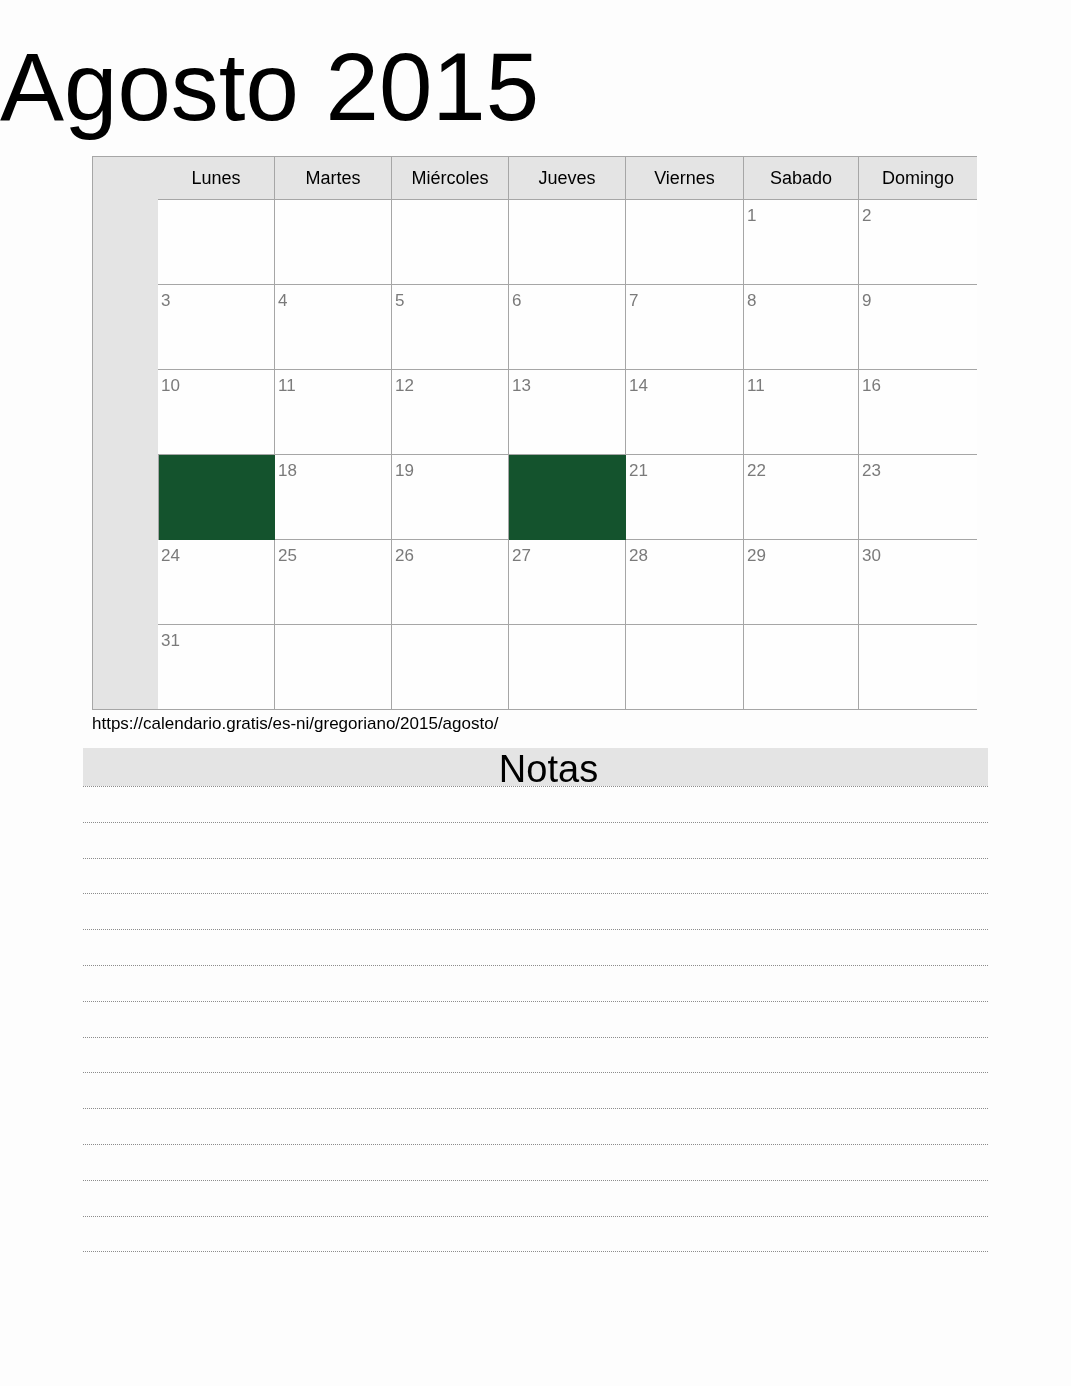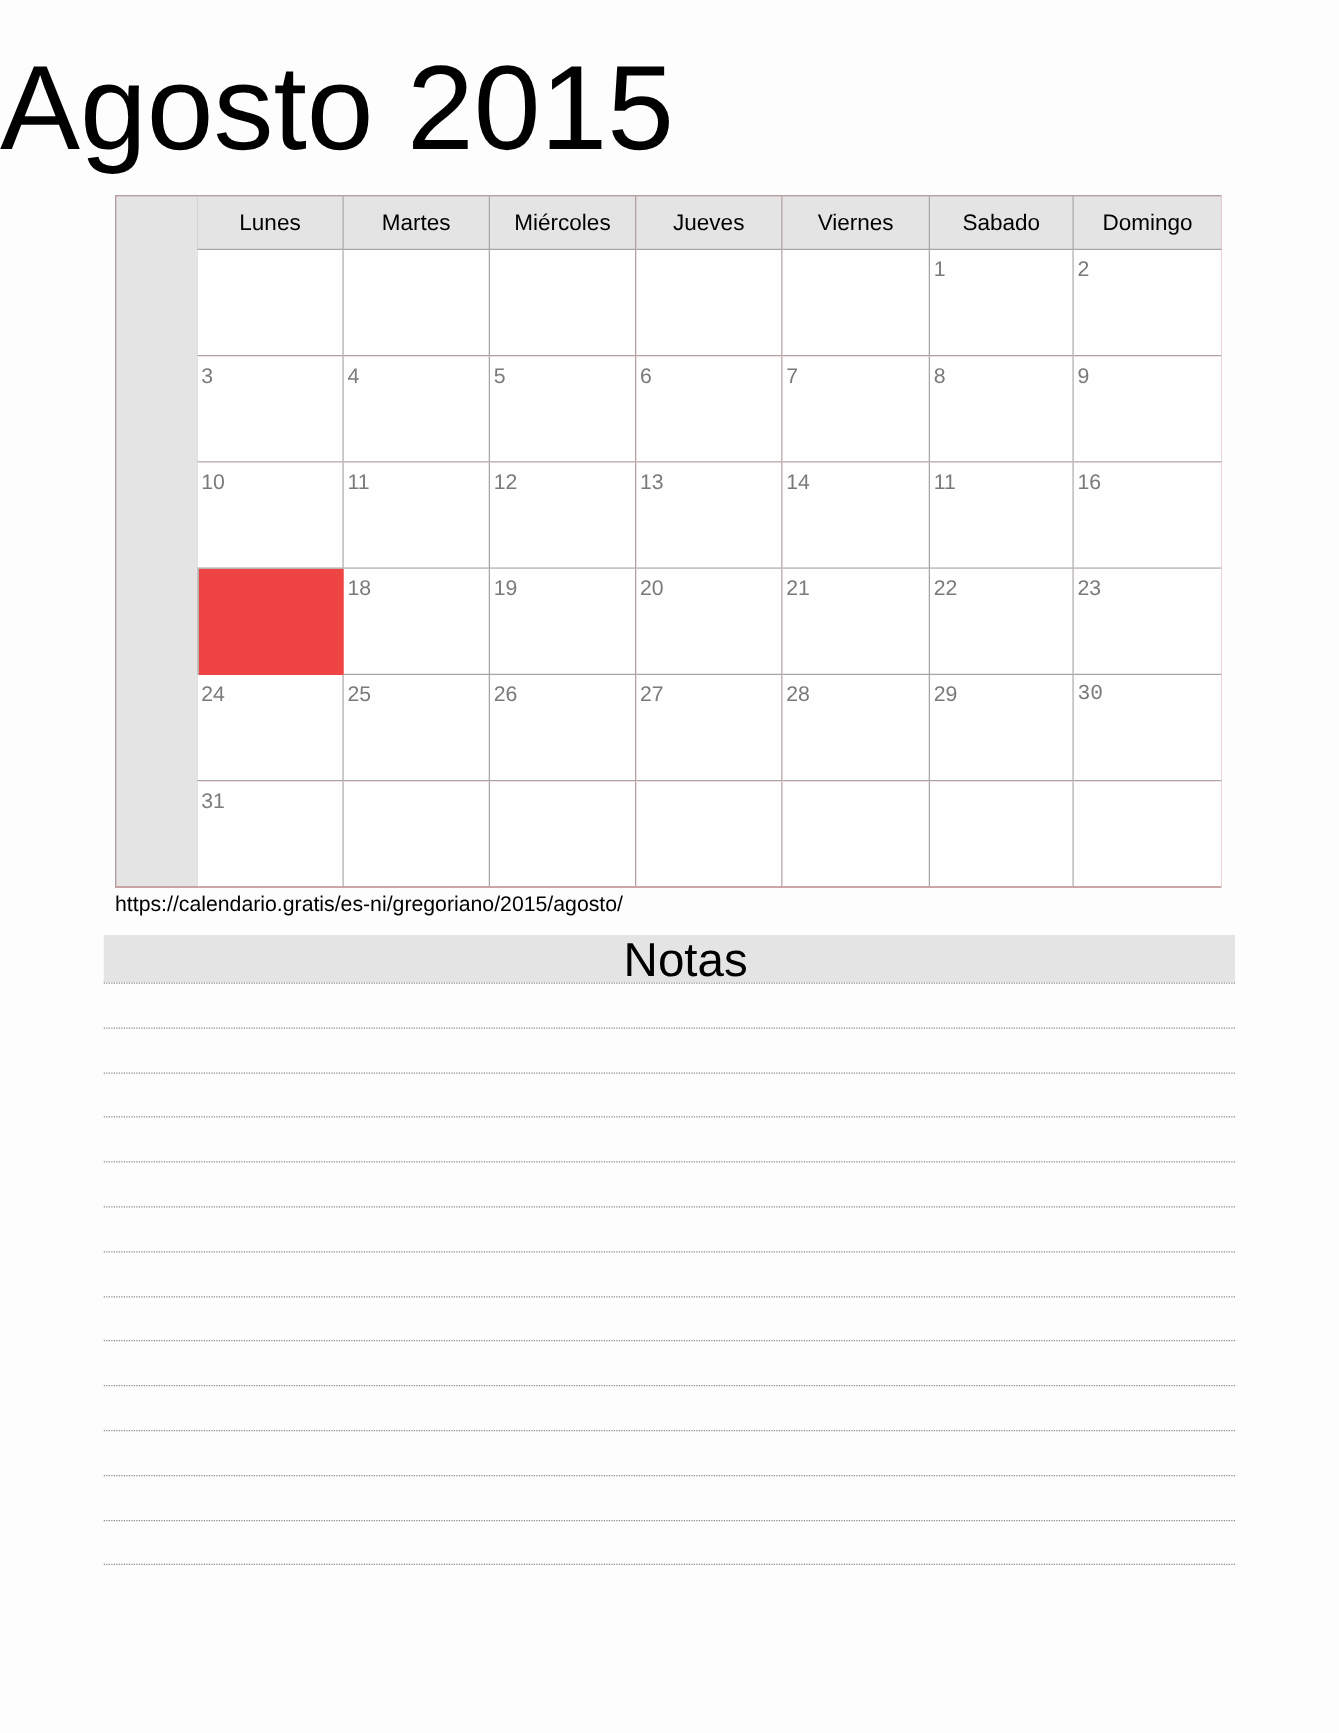--- a/index.html
+++ b/index.html
@@ -17,21 +17,21 @@
     font-size: 96px;
     line-height: 110px;
     letter-spacing: 0px;
   }
   .cal {
     position: absolute;
     left: 92px; top: 156px;
     width: 885px; height: 554px;
     border: 1px solid #a6a6a6;
     box-sizing: border-box;
-    background: #ef4444;
+    background: #14532d;
   }
   .side {
     position: absolute;
     left: 0; top: 0; width: 65px; height: 552px;
     background: #e4e4e4;
     border-right: 1px solid #a6a6a6;
   }
   .hdr {
     position: absolute;
     top: 0; height: 43px;
@@ -158,23 +158,20 @@
     </div>
     <div class="cell" style="left: 766px; top: 213px; width: 118px; height: 85px; border-right: none;">
       <span class="num">16</span>
     </div>
     <div class="cell" style="left: 182px; top: 298px; width: 117px; height: 85px;">
       <span class="num">18</span>
     </div>
     <div class="cell" style="left: 299px; top: 298px; width: 117px; height: 85px;">
       <span class="num">19</span>
     </div>
-    <div class="cell" style="left: 416px; top: 298px; width: 117px; height: 85px;">
-      <span class="num">20</span>
-    </div>
     <div class="cell" style="left: 533px; top: 298px; width: 118px; height: 85px;">
       <span class="num">21</span>
     </div>
     <div class="cell" style="left: 651px; top: 298px; width: 115px; height: 85px;">
       <span class="num">22</span>
     </div>
     <div class="cell" style="left: 766px; top: 298px; width: 118px; height: 85px; border-right: none;">
       <span class="num">23</span>
     </div>
     <div class="cell" style="left: 65px; top: 383px; width: 117px; height: 85px;">
@@ -188,21 +185,21 @@
     </div>
     <div class="cell" style="left: 416px; top: 383px; width: 117px; height: 85px;">
       <span class="num">27</span>
     </div>
     <div class="cell" style="left: 533px; top: 383px; width: 118px; height: 85px;">
       <span class="num">28</span>
     </div>
     <div class="cell" style="left: 651px; top: 383px; width: 115px; height: 85px;">
       <span class="num">29</span>
     </div>
-    <div class="cell" style="left: 766px; top: 383px; width: 118px; height: 85px; border-right: none; font-family: Liberation Mono, monospace;">
+    <div class="cell" style="left: 766px; top: 383px; width: 118px; height: 85px; border-right: none;">
       <span class="num">30</span>
     </div>
     <div class="cell" style="left: 65px; top: 468px; width: 117px; height: 84px; border-bottom: none;">
       <span class="num">31</span>
     </div>
     <div class="cell" style="left: 182px; top: 468px; width: 117px; height: 84px; border-bottom: none;">
       <span class="num"></span>
     </div>
     <div class="cell" style="left: 299px; top: 468px; width: 117px; height: 84px; border-bottom: none;">
       <span class="num"></span>

